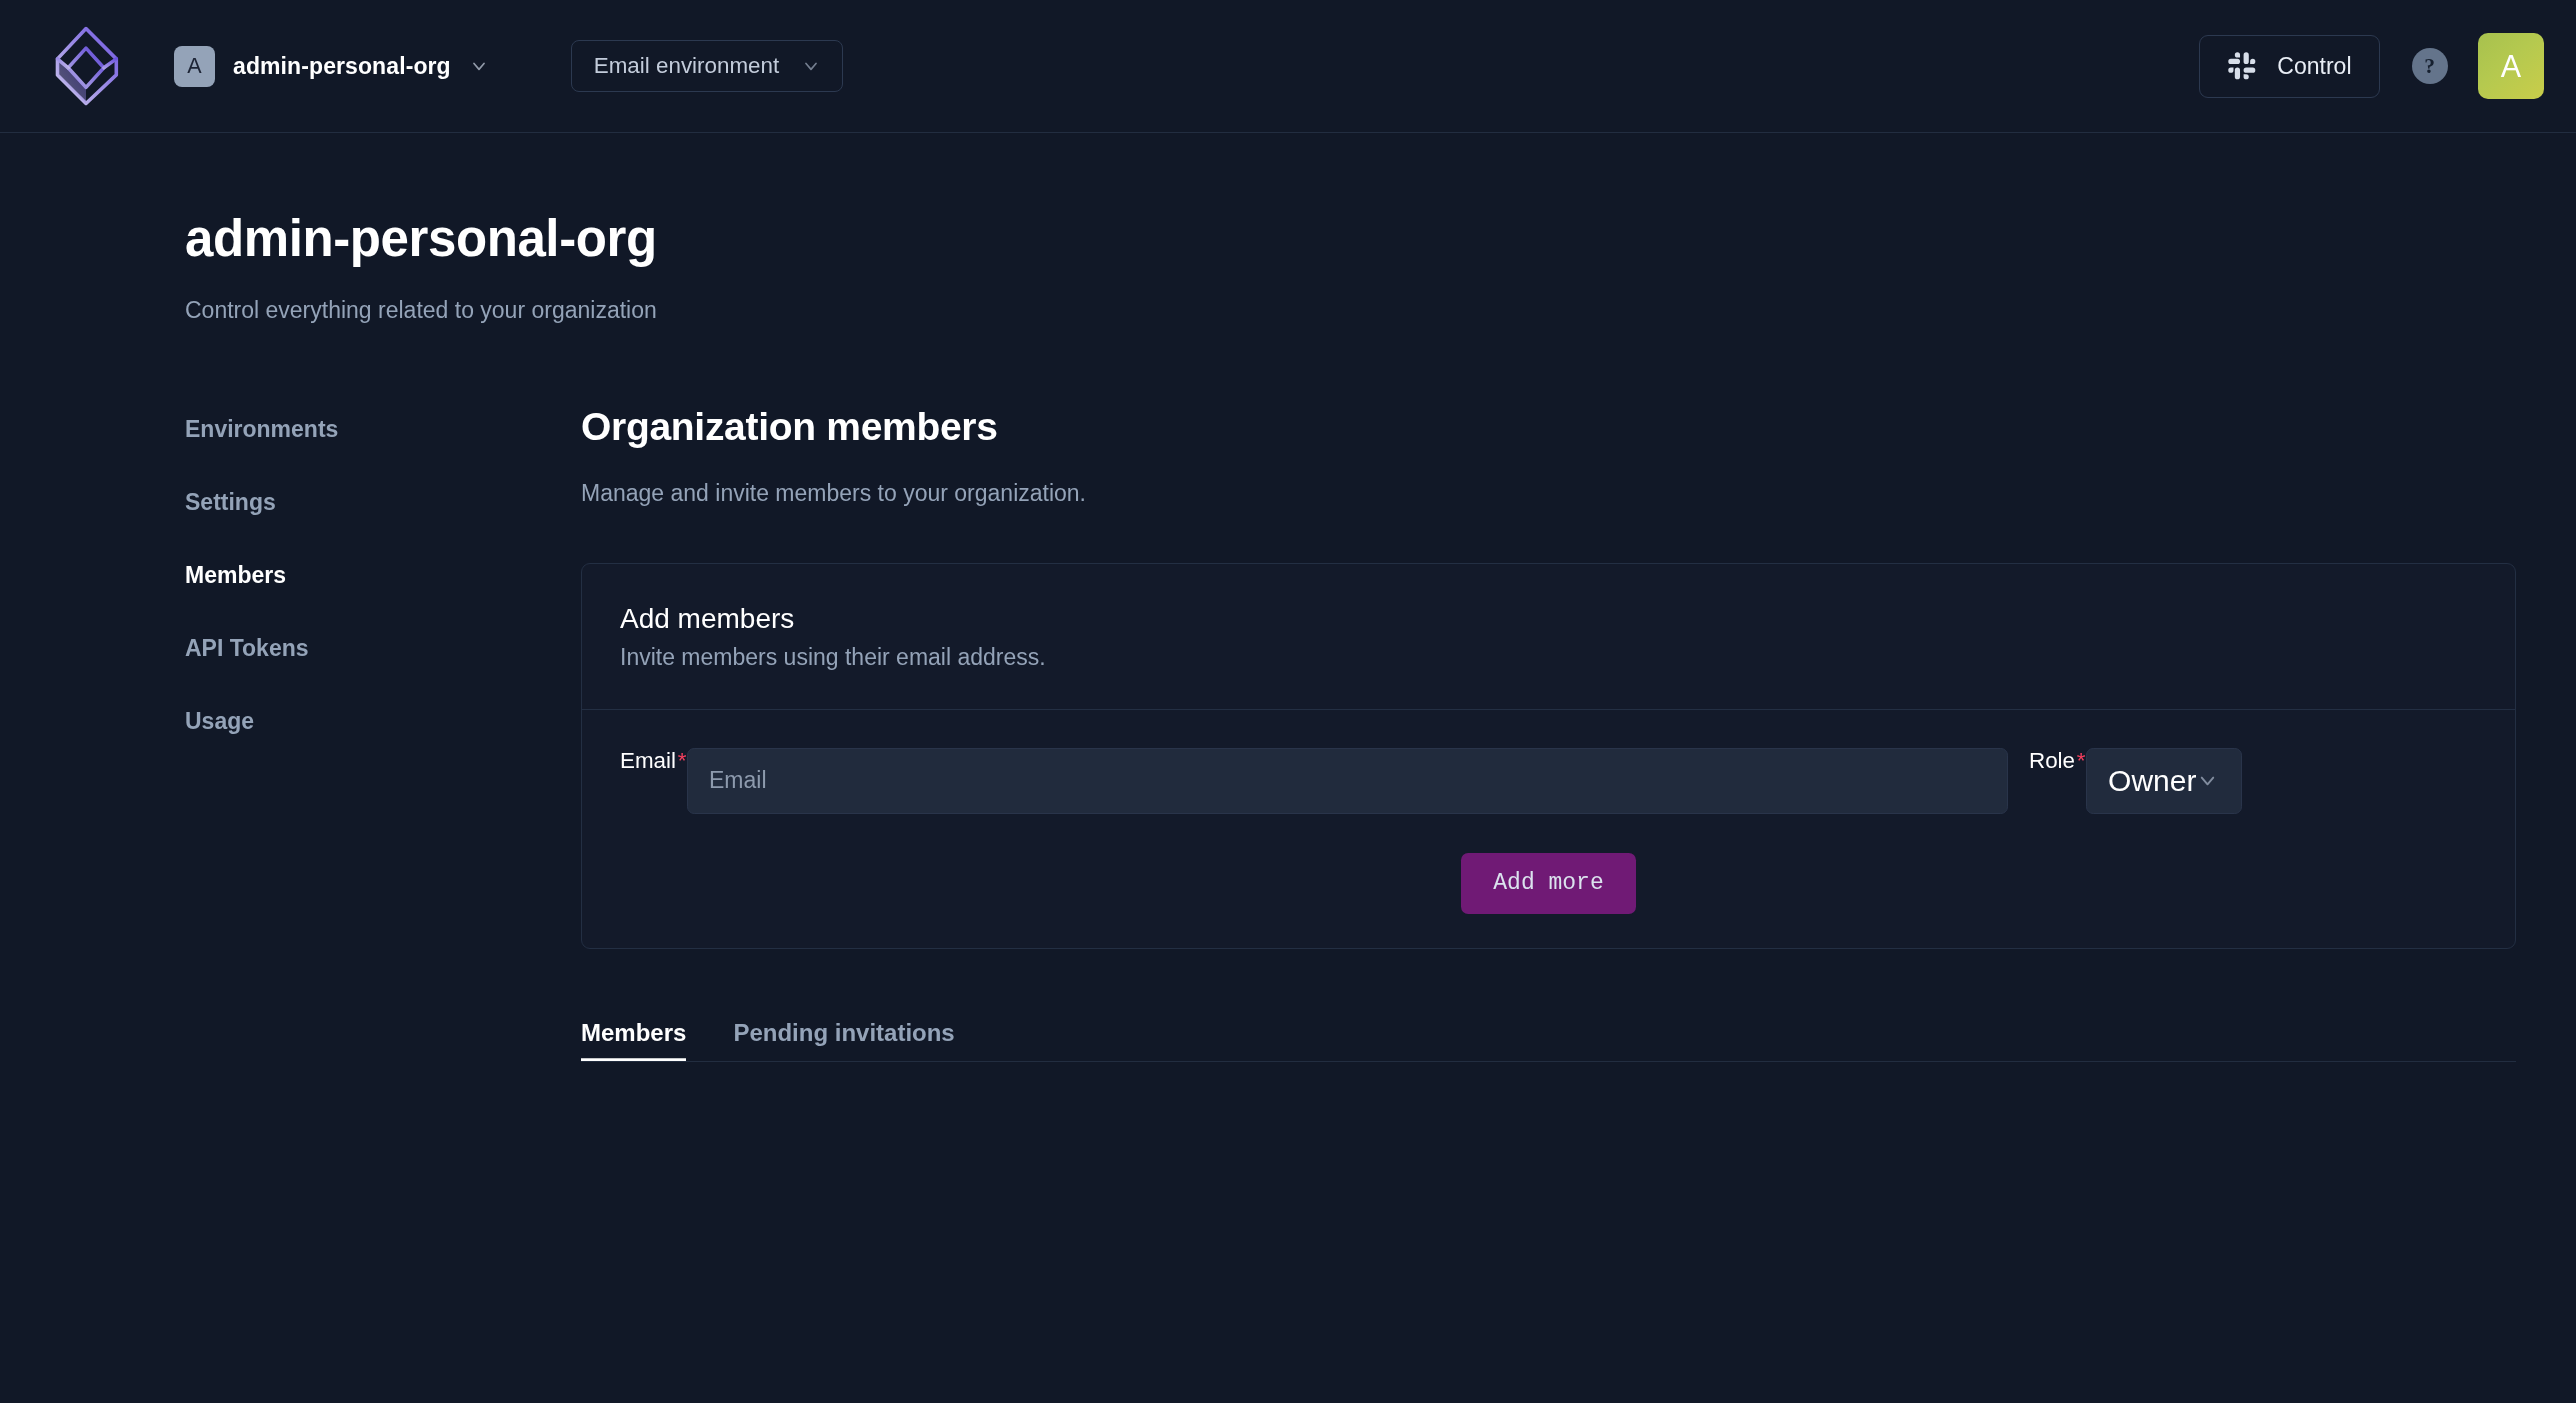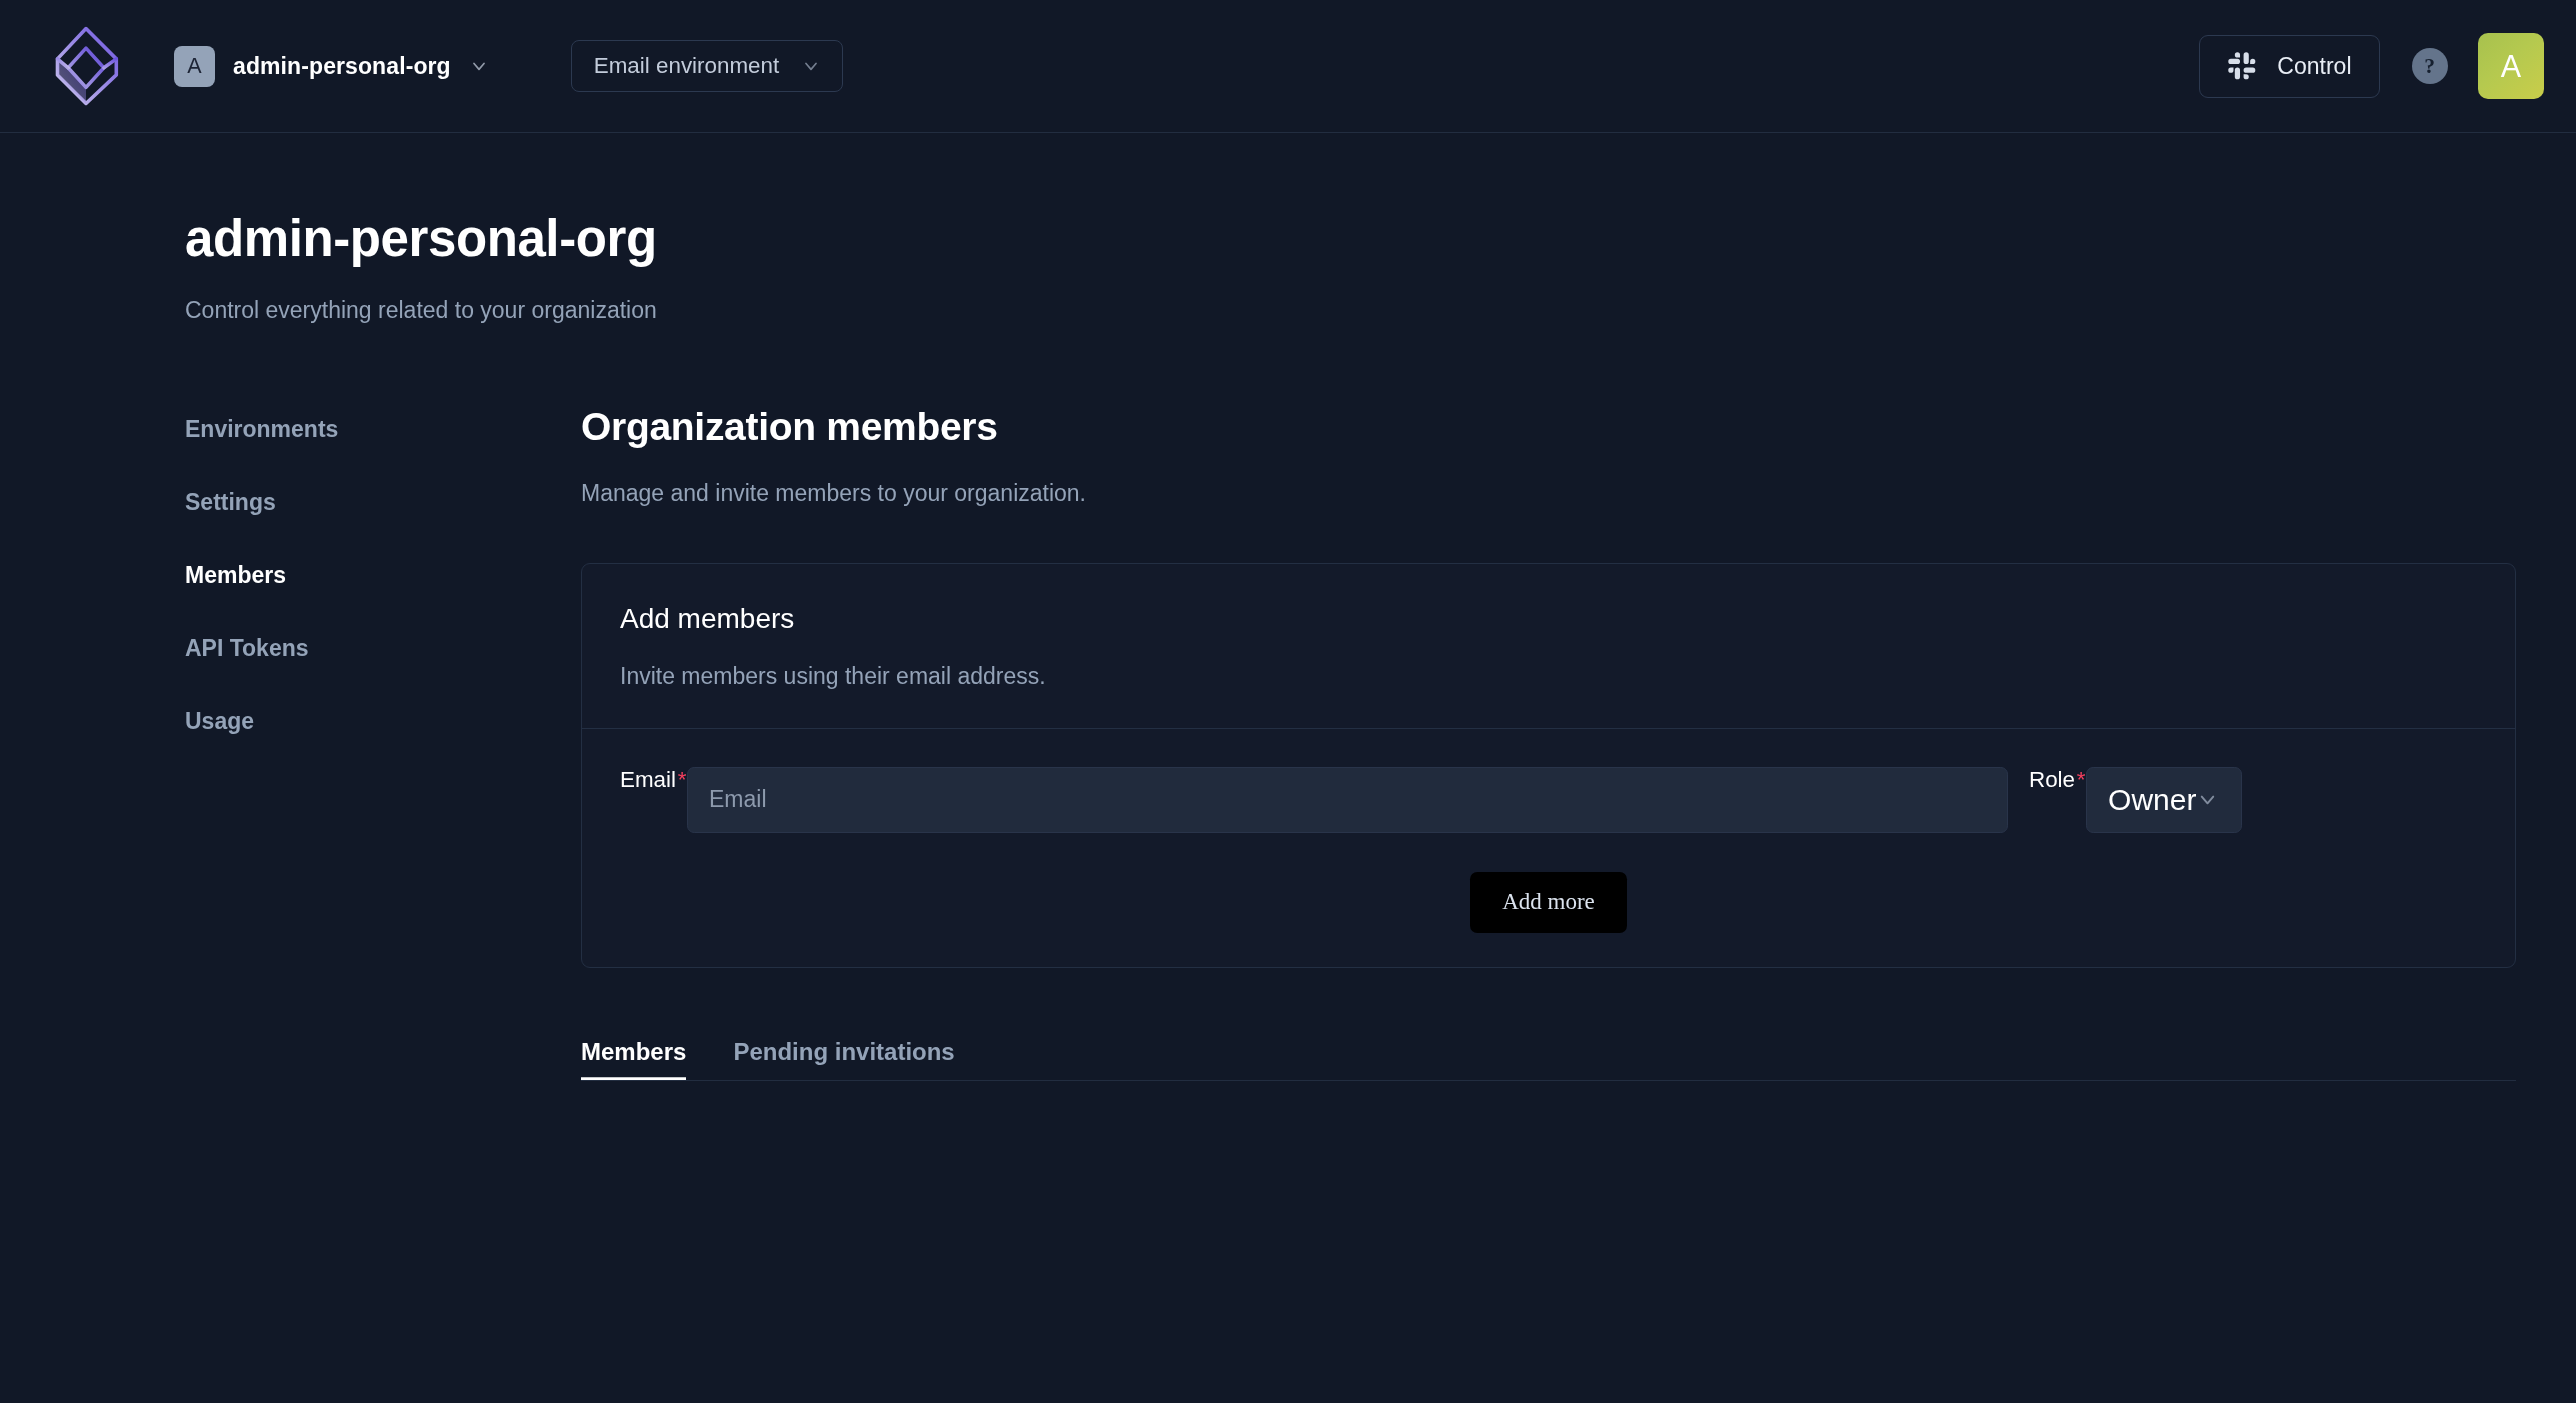--- a/index.html
+++ b/index.html
@@ -218,21 +218,21 @@
 
   .card-head h3 {
     font-size: 28px;
     font-weight: 400;
     color: #ffffff;
   }
 
   .card-head p {
     font-size: 23px;
     color: #94a3b8;
-    margin-top: 28px;
+    margin-top: 9px;
   }
 
   .card-body {
     border-top: 0.9px solid #232f43;
     padding: 38px 38px 34px 38px;
   }
 
   .field-row {
     display: flex;
     gap: 21.5px;
@@ -279,26 +279,26 @@
   }
   .select-box .val { font-size: 30px; color: #ffffff; }
   .select-box .chev { margin-left: auto; width: 23px; height: 23px; opacity: .7; }
 
   .addmore-row {
     display: flex;
     justify-content: center;
     margin-top: 39px;
   }
   .btn-addmore {
-    background: #000000;
+    background: #701a75;
     border: none;
     border-radius: 7.2px;
     color: #dbe3ee;
     font-size: 23px;
-    font-family: Liberation Serif, serif;
+    font-family: Liberation Mono, monospace;
     padding: 0 32px;
     height: 61px;
     cursor: pointer;
   }
 
   .card-foot {
     border-top: 0.9px solid #232f43;
     padding: 29px 38px;
     display: flex;
     align-items: center;

